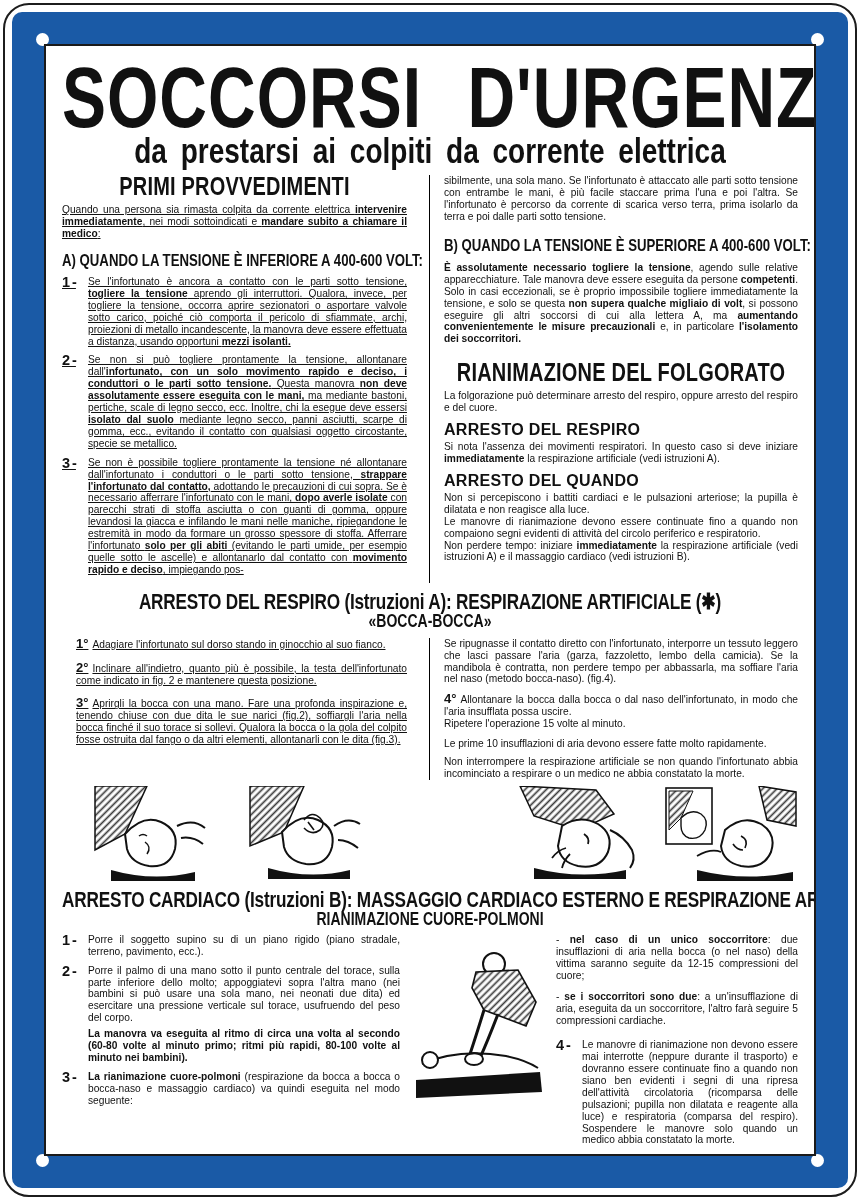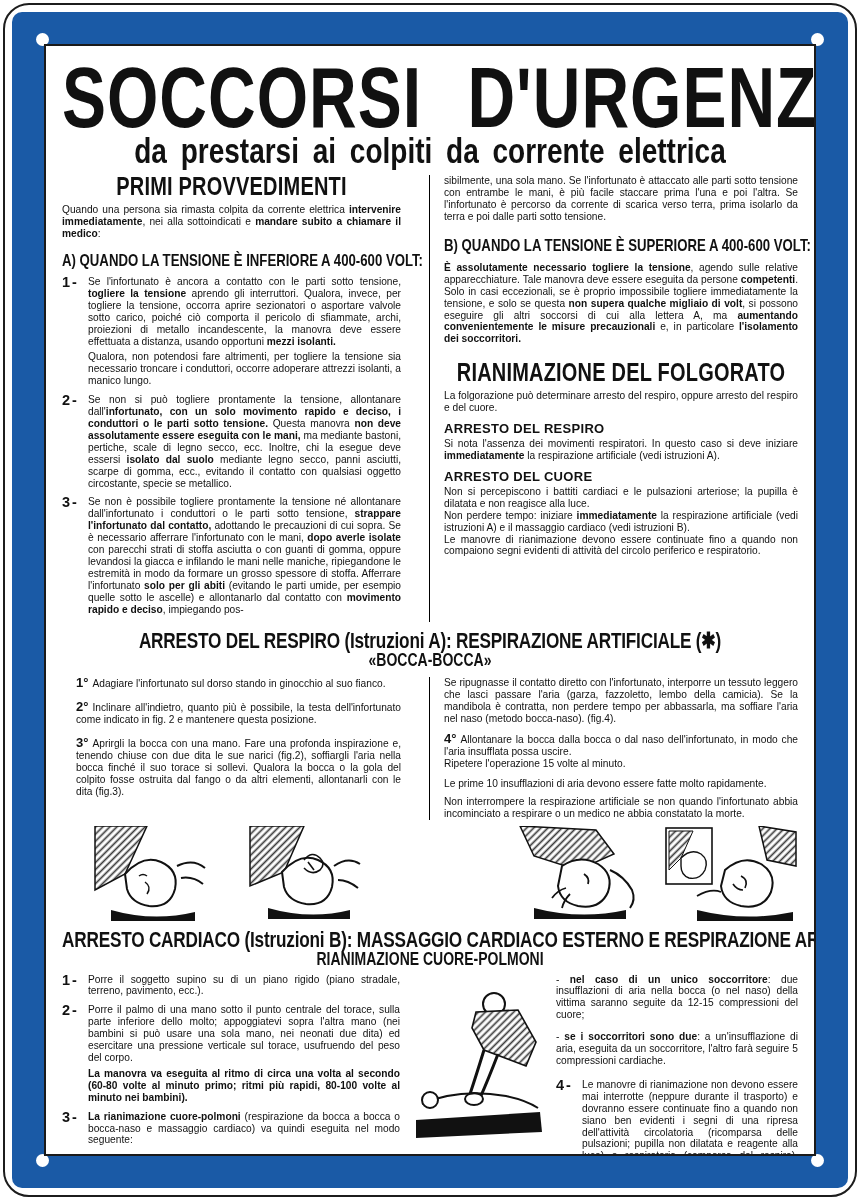--- a/index.html
+++ b/index.html
@@ -13,24 +13,24 @@
   .panel{position:absolute;left:44px;top:44px;width:772px;height:1112px;background:#fff;
          border:2px solid #1a1a1a;box-sizing:border-box;padding:4px 16px 0 16px;overflow:hidden;}
   .center{text-align:center;}
   .stretch{display:inline-block;transform:scaleY(1.28);transform-origin:center;white-space:nowrap;}
   .title{font-size:66px;font-weight:bold;letter-spacing:1px;word-spacing:26px;margin-top:14px;line-height:1.05;}
   .subtitle{font-size:28px;font-weight:bold;word-spacing:6px;margin-top:2px;margin-bottom:8px;}
   .h2{font-size:20px;font-weight:bold;letter-spacing:.2px;}
   .h3{font-size:13.2px;font-weight:bold;letter-spacing:0;}
   .bigline{font-size:17.2px;font-weight:bold;letter-spacing:-.2px;}
   .midline{font-size:14px;font-weight:bold;}
-  .smallhead{font-size:13px;font-weight:bold;letter-spacing:.3px;margin:7px 0 2px 0;}
+  .smallhead{font-size:16px;font-weight:bold;letter-spacing:.3px;margin:7px 0 2px 0;}
   p{margin:0;text-align:justify;font-size:10.2px;line-height:11.9px;}
   .cols{display:flex;align-items:stretch;}
-  .colL{width:50%;box-sizing:border-box;padding-right:28px;border-right:1.5px solid #000;}
+  .colL{width:50%;box-sizing:border-box;padding-right:22px;border-right:1.5px solid #000;text-decoration:underline;}
   .colR{width:50%;box-sizing:border-box;padding-left:14px;}
   .item{display:flex;margin-bottom:7px;}
   .inum{flex:0 0 26px;font-weight:bold;font-size:14.5px;letter-spacing:-1px;line-height:12px;}
   .itext{flex:1;}
   .itext p + p{margin-top:4px;}
   .deg{font-weight:bold;font-size:13px;padding-right:4px;}
   .step{margin-bottom:11px;}
   .gap6{margin-top:6px;} .gap8{margin-top:8px;} .gap10{margin-top:10px;}
   .bold{font-weight:normal;}
   .figrow{display:flex;margin-top:6px;margin-bottom:2px;}
@@ -66,28 +66,27 @@
   <div class="panel">
 
     <div class="center">
       <span class="title stretch">SOCCORSI D'URGENZA</span><br>
       <span class="subtitle stretch">da prestarsi ai colpiti da corrente elettrica</span>
     </div>
 
     <div class="cols">
       <div class="colL">
         <div class="center"><span class="h2 stretch">PRIMI PROVVEDIMENTI</span></div>
-        <p class="gap6"><span>Quando una persona sia rimasta colpita da corrente elettrica </span><b>intervenire immediatamente</b><span>, nei alla sottoindicati e </span><b>mandare subito a chiamare il medico</b><span>:</span></p>
+        <p class="gap6"><span>Quando una persona sia rimasta colpita da corrente elettrica </span><b>intervenire immediatamente</b><span>, nei modi sottoindicati e </span><b>mandare subito a chiamare il medico</b><span>:</span></p>
         <div class="center" style="margin:11px 0 7px 0;"><span class="h3 stretch">A) QUANDO LA TENSIONE È INFERIORE A 400-600 VOLT:</span></div>
 
         <div class="item">
           <span class="inum">1 -</span>
           <div class="itext">
             <p><span>Se l'infortunato è ancora a contatto con le parti sotto tensione, </span><b>togliere la tensione</b><span> aprendo gli interruttori. Qualora, invece, per togliere la tensione, occorra aprire sezionatori o asportare valvole sotto carico, poiché ciò comporta il pericolo di sfiammate, archi, proiezioni di metallo incandescente, la manovra deve essere effettuata a distanza, usando opportuni </span><b>mezzi isolanti.</b></p>
-            <p><span>Qualora, non potendosi fare altrimenti, per togliere la tensione sia necessario troncare i conduttori, occorre adoperare attrezzi isolanti, a manico lungo.</span></p>
           </div>
         </div>
         <div class="item">
           <span class="inum">2 -</span>
           <div class="itext">
             <p><span>Se non si può togliere prontamente la tensione, allontanare dall'</span><b>infortunato, con un solo movimento rapido e deciso, i conduttori o le parti sotto tensione.</b><span> Questa manovra </span><b>non deve assolutamente essere eseguita con le mani,</b><span> ma mediante bastoni, pertiche, scale di legno secco, ecc. Inoltre, chi la esegue deve essersi </span><b>isolato dal suolo</b><span> mediante legno secco, panni asciutti, scarpe di gomma, ecc., evitando il contatto con qualsiasi oggetto circostante, specie se metallico.</span></p>
           </div>
         </div>
         <div class="item">
           <span class="inum">3 -</span>
@@ -99,24 +98,24 @@
 
       <div class="colR">
         <p>sibilmente, una sola mano. Se l'infortunato è attaccato alle parti sotto tensione con entrambe le mani, è più facile staccare prima l'una e poi l'altra. Se l'infortunato è percorso da corrente di scarica verso terra, prima isolarlo da terra e poi dalle parti sotto tensione.</p>
         <div class="center" style="margin:13px 0 8px 0;"><span class="h3 stretch">B) QUANDO LA TENSIONE È SUPERIORE A 400-600 VOLT:</span></div>
         <p><b>È assolutamente necessario togliere la tensione</b><span>, agendo sulle relative apparecchiature. Tale manovra deve essere eseguita da persone </span><b>competenti</b><span>. Solo in casi eccezionali, se è proprio impossibile togliere immediatamente la tensione, e solo se questa </span><b>non supera qualche migliaio di volt</b><span>, si possono eseguire gli altri soccorsi di cui alla lettera A, ma </span><b>aumentando convenientemente le misure precauzionali</b><span> e, in particolare </span><b>l'isolamento dei soccorritori.</b></p>
 
         <div class="center" style="margin-top:16px;"><span class="h2 stretch">RIANIMAZIONE DEL FOLGORATO</span></div>
         <p class="gap6">La folgorazione può determinare arresto del respiro, oppure arresto del respiro e del cuore.</p>
         <div class="smallhead">ARRESTO DEL RESPIRO</div>
         <p><span>Si nota l'assenza dei movimenti respiratori. In questo caso si deve iniziare </span><b>immediatamente</b><span> la respirazione artificiale (vedi istruzioni A).</span></p>
-        <div class="smallhead">ARRESTO DEL CUORE</div>
+        <div class="smallhead">ARRESTO DEL QUANDO</div>
         <p>Non si percepiscono i battiti cardiaci e le pulsazioni arteriose; la pupilla è dilatata e non reagisce alla luce.</p>
+        <p>Le manovre di rianimazione devono essere continuate fino a quando non compaiono segni evidenti di attività del circolo periferico e respiratorio.</p>
         <p><span>Non perdere tempo: iniziare </span><b>immediatamente</b><span> la respirazione artificiale (vedi istruzioni A) e il massaggio cardiaco (vedi istruzioni B).</span></p>
-        <p>Le manovre di rianimazione devono essere continuate fino a quando non compaiono segni evidenti di attività del circolo periferico e respiratorio.</p>
       </div>
     </div>
 
     <div class="center sec-head">
       <span class="bigline stretch">ARRESTO DEL RESPIRO (Istruzioni A): RESPIRAZIONE ARTIFICIALE (✱)</span><br>
       <span class="midline stretch">«BOCCA-BOCCA»</span>
     </div>
 
     <div class="cols" style="margin-top:8px;">
       <div class="colL" style="padding-left:14px;">

